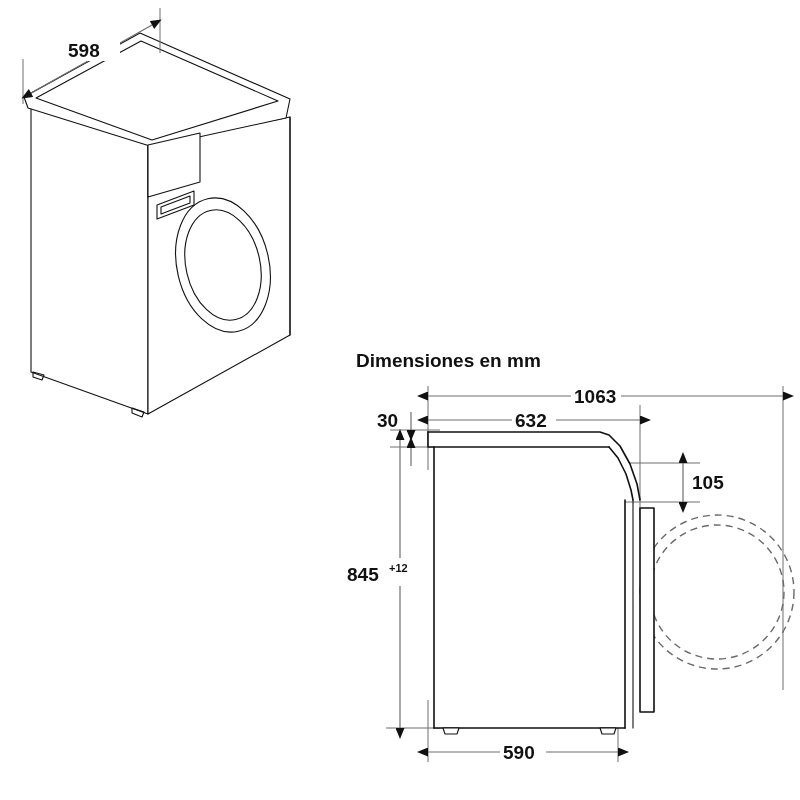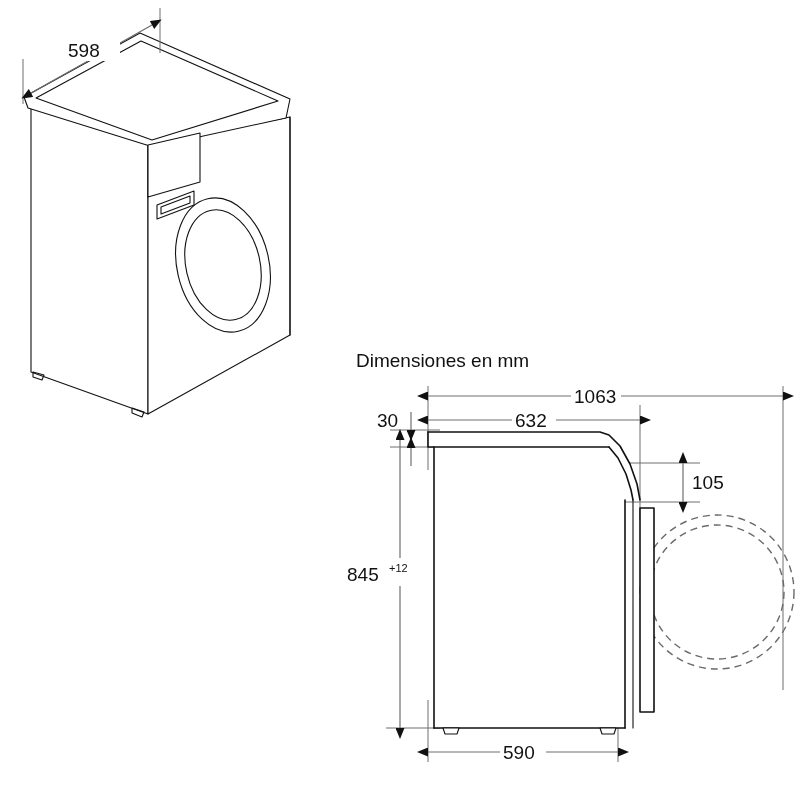--- a/index.html
+++ b/index.html
@@ -11,20 +11,21 @@
     width: 800px;
     height: 800px;
     font-family: "Liberation Sans", sans-serif;
     overflow: hidden;
   }
   #sheet {
     position: relative;
     width: 800px;
     height: 800px;
     background: #ffffff;
+    font-weight: bold;
   }
   #drawing {
     position: absolute;
     left: 0;
     top: 0;
     width: 800px;
     height: 800px;
   }
   .dim-text {
     font-family: "Liberation Sans", sans-serif;

